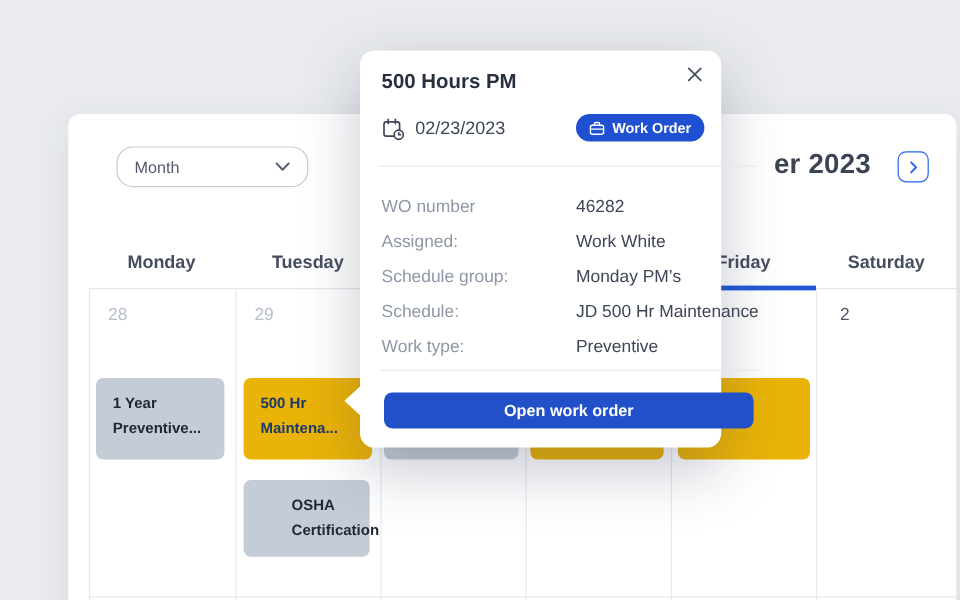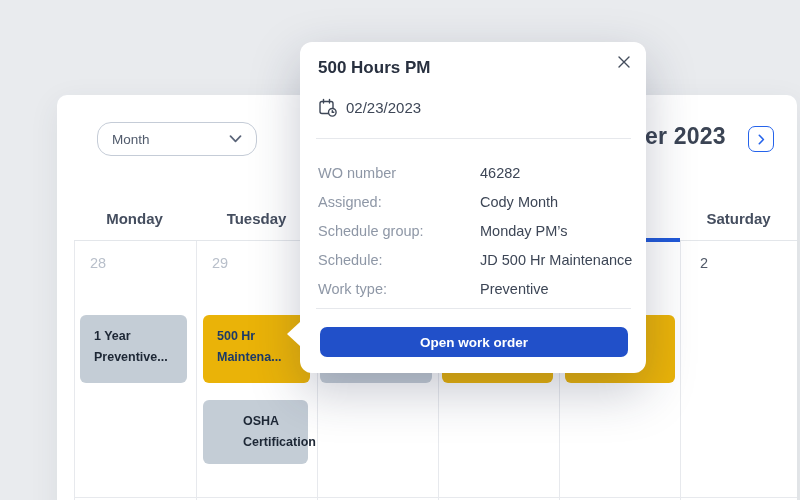--- a/index.html
+++ b/index.html
@@ -29,21 +29,21 @@
   .date-muted { color:#b8bfca; }
   .date-normal { color:#505968; }
 
   
   .chip { position:absolute; border-radius:6px; padding:11px 8px 0 14px;
           font-size:12.5px; font-weight:bold; line-height:21px; cursor:pointer; }
   .chip-gray { background:#c4cdd6; color:#1d2735; }
   .chip-blue { background:#eab308; color:#1c3a68; }
 
   
-  .popover { position:absolute; left:300px; top:42px; width:346px; height:331px;
+  .popover { position:absolute; left:300px; top:42px; width:301px; height:331px;
              background:#fff; border-radius:12px; z-index:10;
              box-shadow:0 18px 50px rgba(30,40,70,.25); }
   .tail { position:absolute; left:-13px; top:280px; width:0; height:0;
           border-top:12px solid transparent; border-bottom:12px solid transparent;
           border-right:13px solid #ffffff; }
   .close-btn { position:absolute; top:9px; right:11px; width:22px; height:22px;
                background:transparent; border:none; cursor:pointer;
                display:flex; align-items:center; justify-content:center; }
   .pop-title { position:absolute; left:18px; top:16px; font-size:17px;
                font-weight:bold; color:#28303f; }
@@ -145,31 +145,41 @@
           <rect x="2" y="3.5" width="13" height="12" rx="2"></rect>
           <line x1="5.5" y1="1.5" x2="5.5" y2="5"></line>
           <line x1="11.5" y1="1.5" x2="11.5" y2="5"></line>
           <circle cx="14.3" cy="14.3" r="3.8" fill="#ffffff"></circle>
           <path d="M14.3 12.6 v1.7 h1.5"></path>
         </svg>
       </span>
       <span class="pop-date-text">02/23/2023</span>
     </div>
 
+    <div class="badge">
+      <span style="display:flex;">
+        <svg width="13" height="12" viewBox="0 0 13 12" fill="none" stroke="#ffffff" stroke-width="1.2" stroke-linecap="round" stroke-linejoin="round">
+          <rect x="1" y="3.3" width="11" height="7.5" rx="1.5"></rect>
+          <path d="M4.4 3.1 V2.1 a1 1 0 0 1 1-1 h2.2 a1 1 0 0 1 1 1 V3.1"></path>
+          <path d="M1 6.6 h11"></path>
+        </svg>
+      </span>
+      <span>Work Order</span>
+    </div>
 
     <div class="pop-div" style="top:96px;"></div>
 
     <div class="details">
       <div class="detail-row">
         <span class="detail-label">WO number</span>
         <span class="detail-value">46282</span>
       </div>
       <div class="detail-row">
         <span class="detail-label">Assigned:</span>
-        <span class="detail-value">Cody Month</span>
+        <span class="detail-value">Work White</span>
       </div>
       <div class="detail-row">
         <span class="detail-label">Schedule group:</span>
         <span class="detail-value">Monday PM’s</span>
       </div>
       <div class="detail-row">
         <span class="detail-label">Schedule:</span>
         <span class="detail-value">JD 500 Hr Maintenance</span>
       </div>
       <div class="detail-row">

